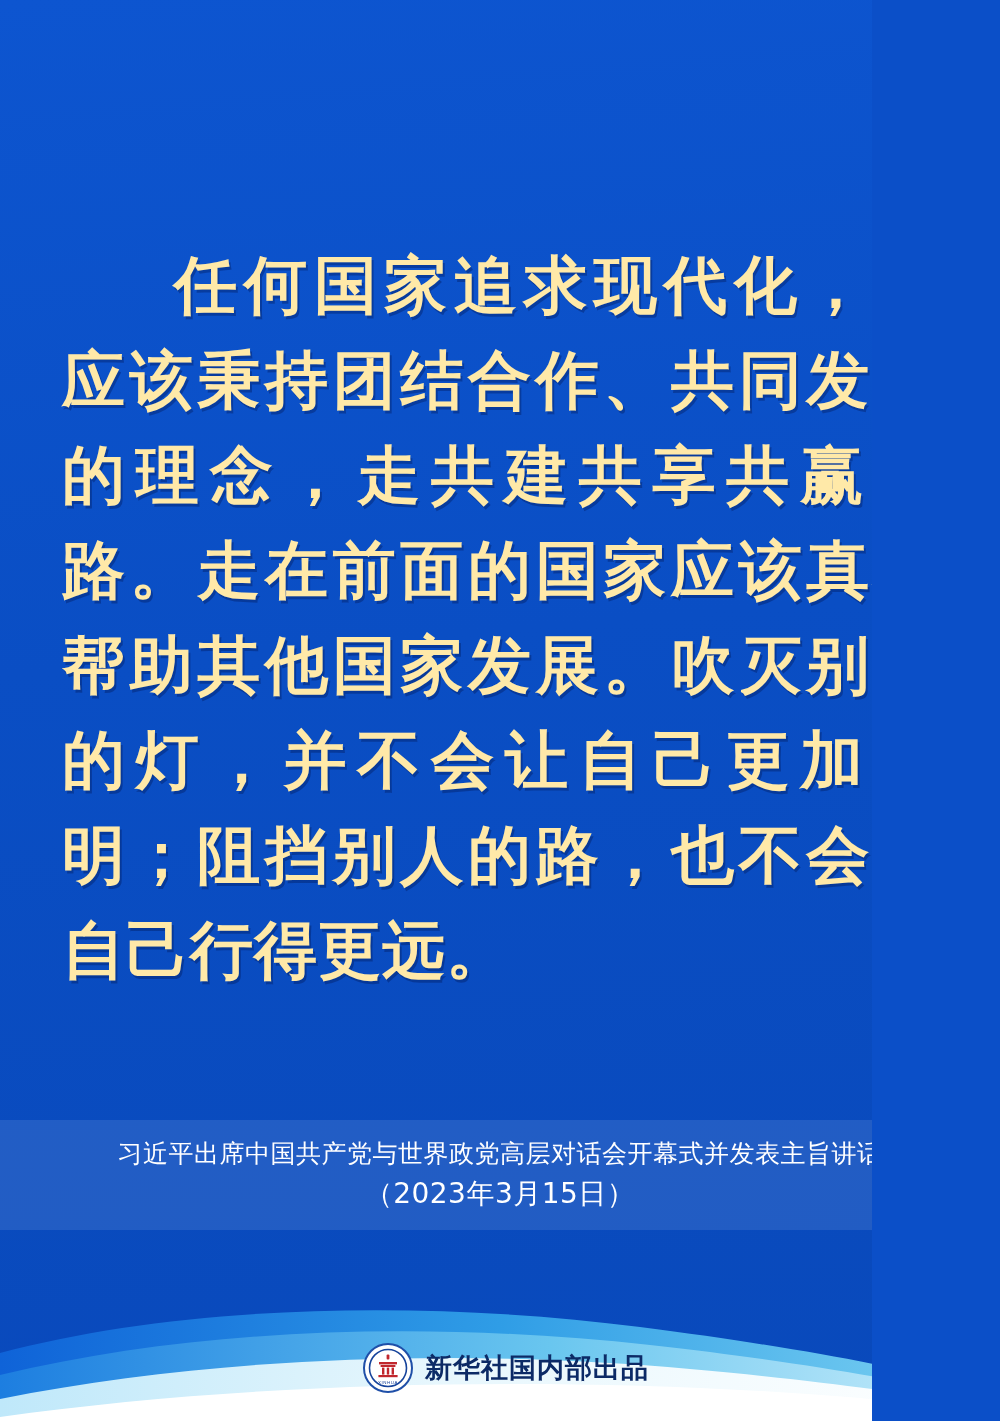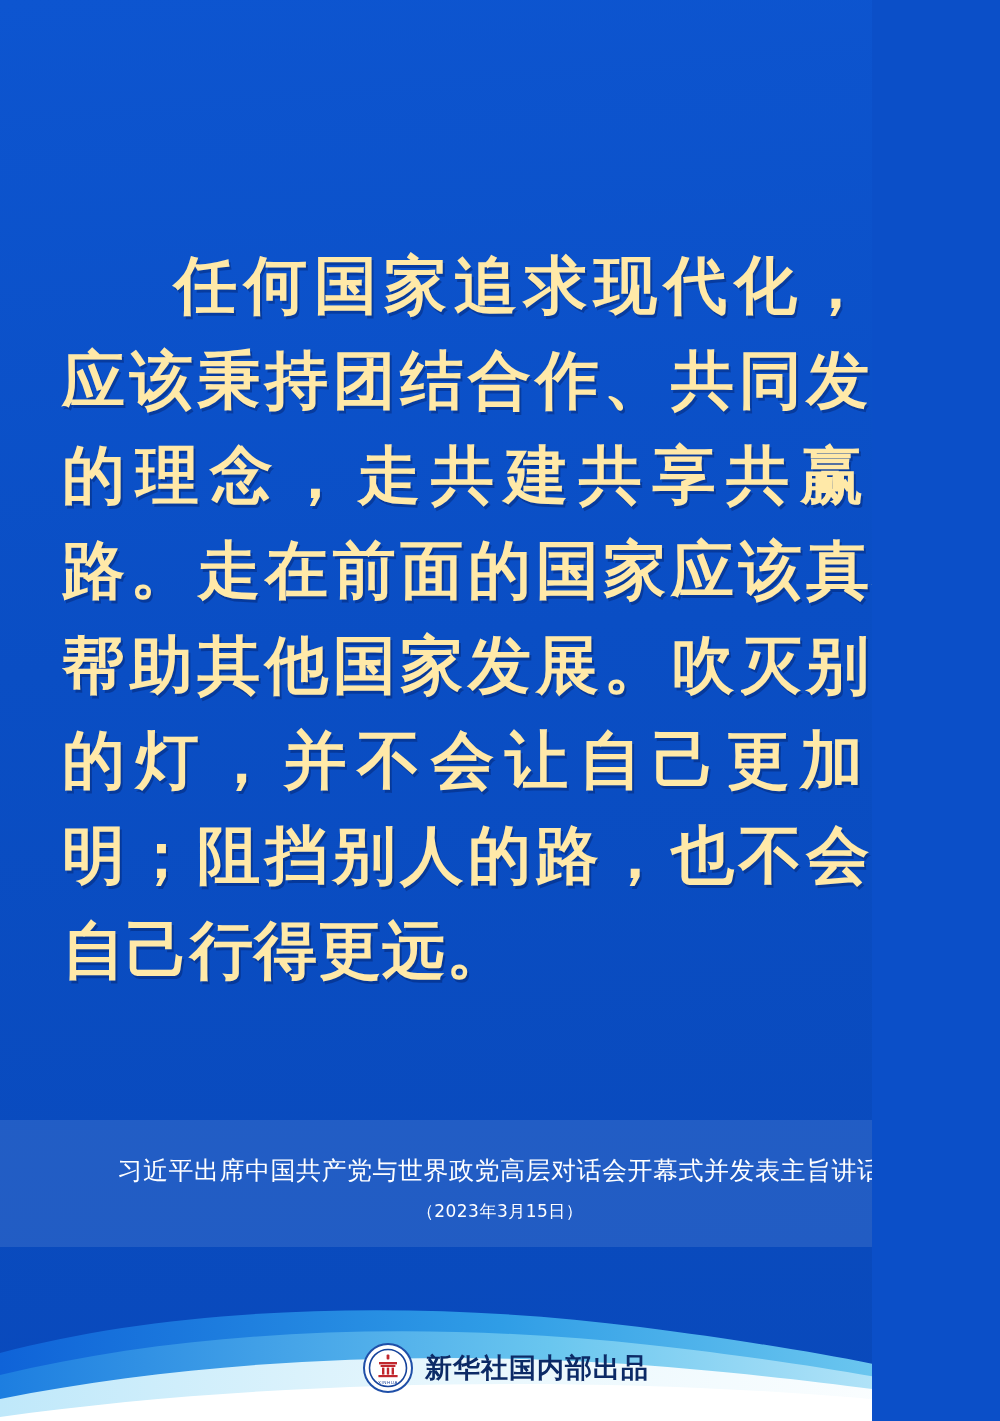--- a/index.html
+++ b/index.html
@@ -40,34 +40,34 @@
     text-shadow: 2px 3px 0 rgba(0, 20, 80, 0.35);
     text-indent: 112px;
   }
 
   
   .caption-bar {
     position: absolute;
     left: 0;
     top: 1120px;
     width: 1000px;
-    padding: 31px 0 16px 0;
+    padding: 14px 0 16px 0;
     background: rgba(255, 255, 255, 0.10);
     text-align: center;
   }
   .caption-line1 {
     color: #ffffff;
     font-size: 25px;
     line-height: 40px;
     font-family: "DejaVu Sans", "Liberation Sans", sans-serif;
     letter-spacing: 0.5px;
   }
   .caption-line2 {
     color: #ffffff;
-    font-size: 17px;
+    font-size: 28px;
     line-height: 40px;
     font-family: "DejaVu Sans", "Liberation Sans", sans-serif;
     letter-spacing: 0.5px;
   }
 
   
   .waves {
     position: absolute;
     left: 0;
     bottom: 0;

